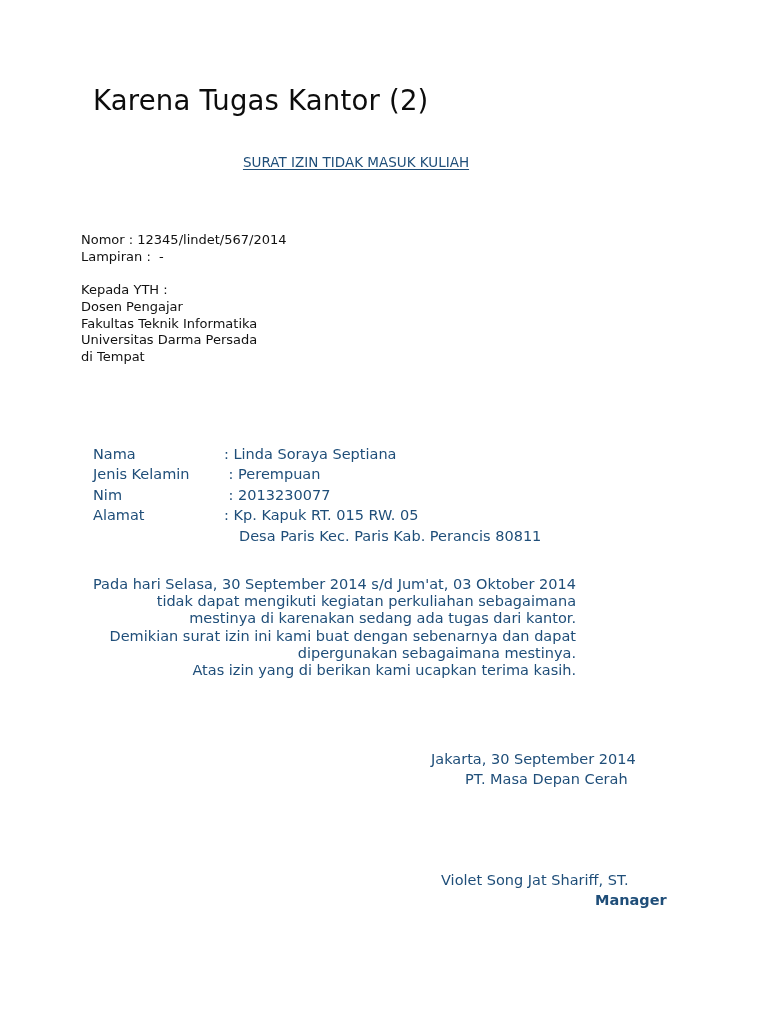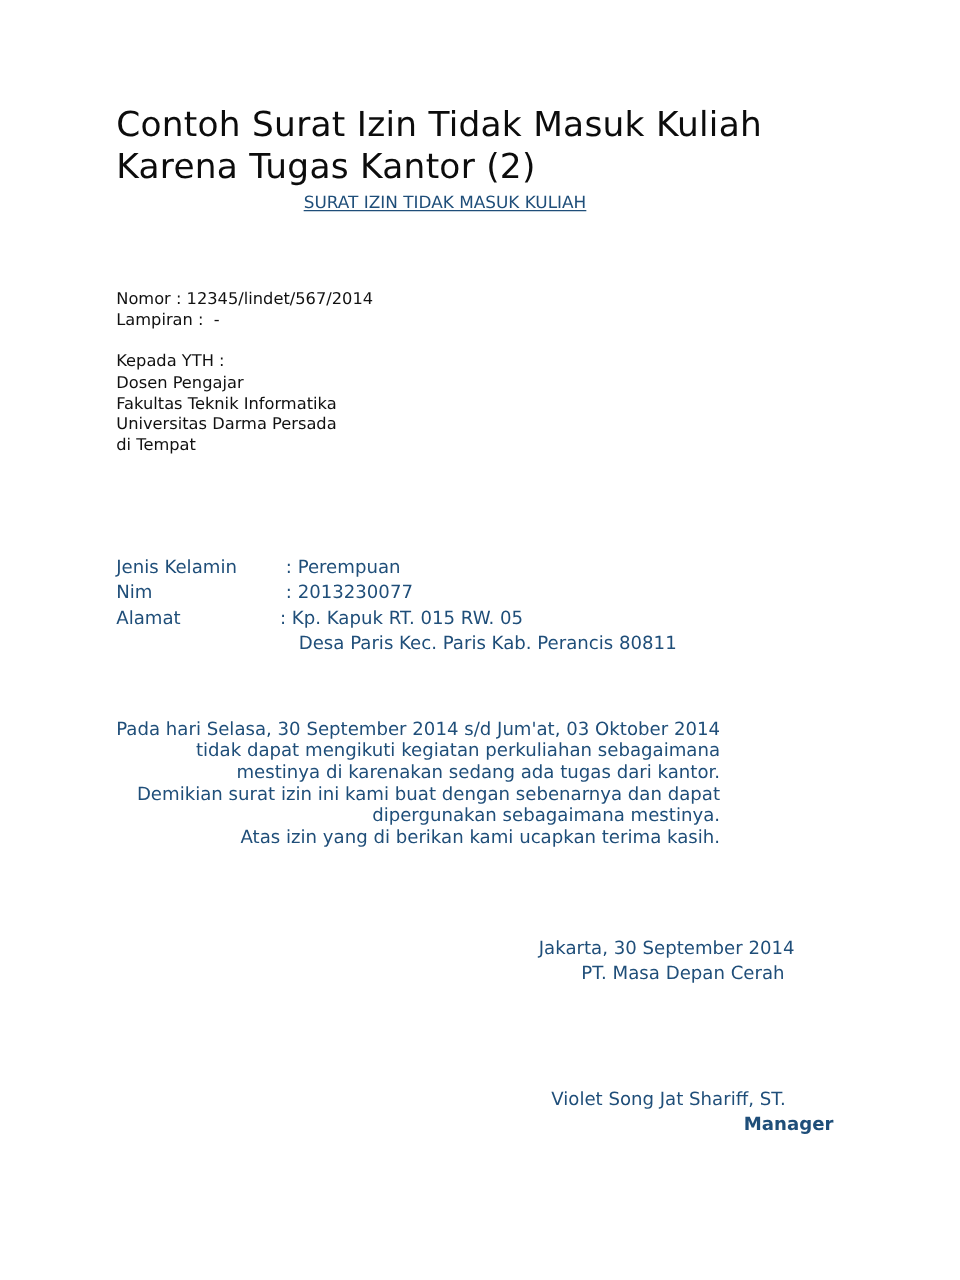--- a/index.html
+++ b/index.html
@@ -42,21 +42,21 @@
       line-height: 18px;
       color: #1f4e79;
     }
     .subtitle span {
       text-decoration: underline;
       text-underline-offset: 2px;
       padding-left: 0px;
     }
     .black-block {
       position: absolute;
-      left: 93px;
+      left: 81px;
       font-size: 13px;
       line-height: 16.8px;
       color: #111111;
     }
     .black-block div { white-space: pre; }
     .blue {
       color: #1f4e79;
     }
     .identity {
       position: absolute;
@@ -90,21 +90,20 @@
       line-height: 20px;
       white-space: pre;
     }
   </style>
 </head>
 <body>
 
 <div class="page">
 
   <h1 class="title">
-    <div>Contoh Surat Izin Tidak Masuk Kuliah</div>
     <div>Karena Tugas Kantor (2)</div>
   </h1>
 
   <div class="subtitle">
     <span>SURAT IZIN TIDAK MASUK KULIAH</span>
   </div>
 
   <div class="black-block" style="top:232px;">
     <div>Nomor : 12345/lindet/567/2014</div>
     <div>Lampiran :  -</div>
@@ -113,20 +112,24 @@
   <div class="black-block" style="top:282px;">
     <div>Kepada YTH :</div>
     <div>Dosen Pengajar</div>
     <div>Fakultas Teknik Informatika</div>
     <div>Universitas Darma Persada</div>
     <div>di Tempat</div>
   </div>
 
 
   <div class="identity blue">
+    <div class="id-row">
+      <span class="id-label">Nama</span>
+      <span>: Linda Soraya Septiana</span>
+    </div>
     <div class="id-row">
       <span class="id-label">Jenis Kelamin</span>
       <span> : Perempuan</span>
     </div>
     <div class="id-row">
       <span class="id-label">Nim</span>
       <span> : 2013230077</span>
     </div>
     <div class="id-row">
       <span class="id-label">Alamat</span>

